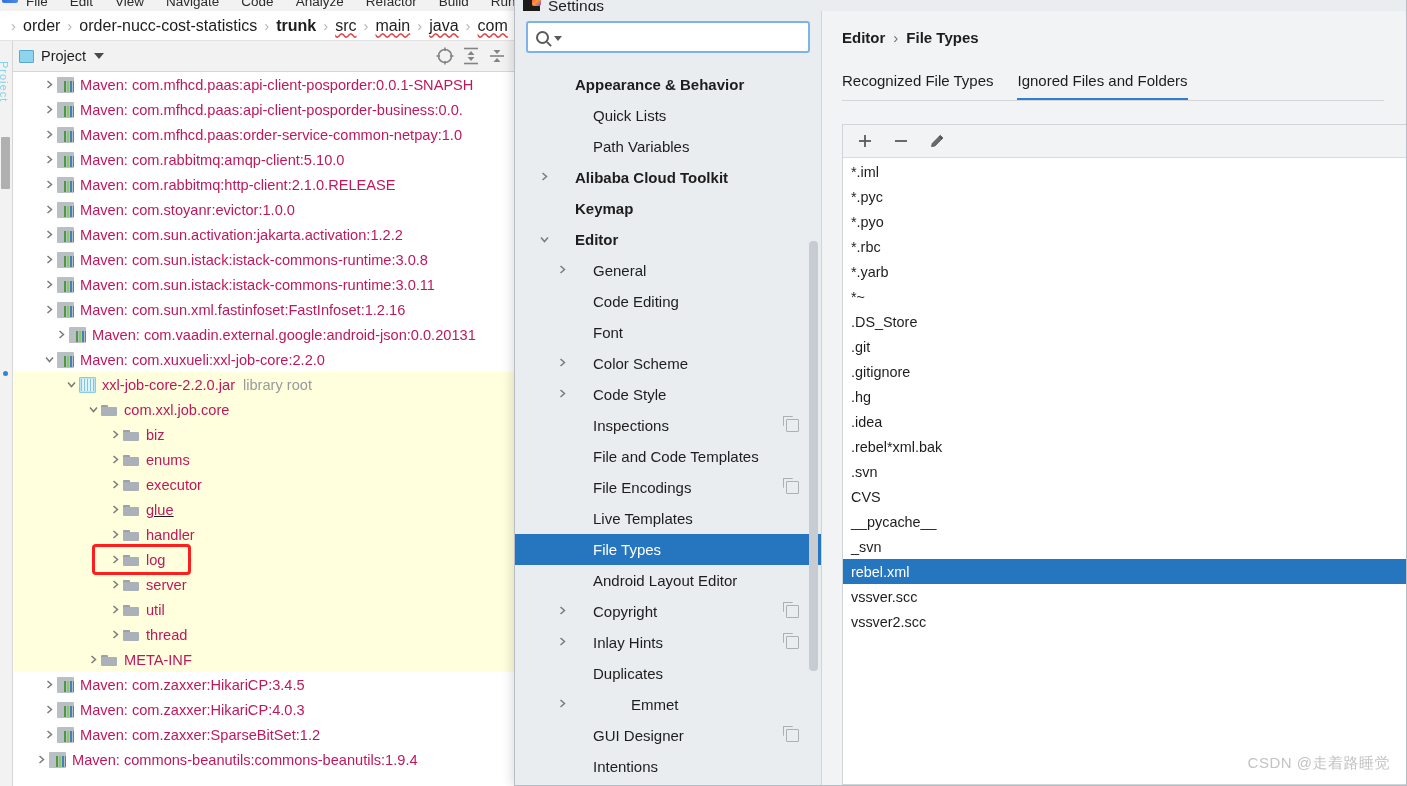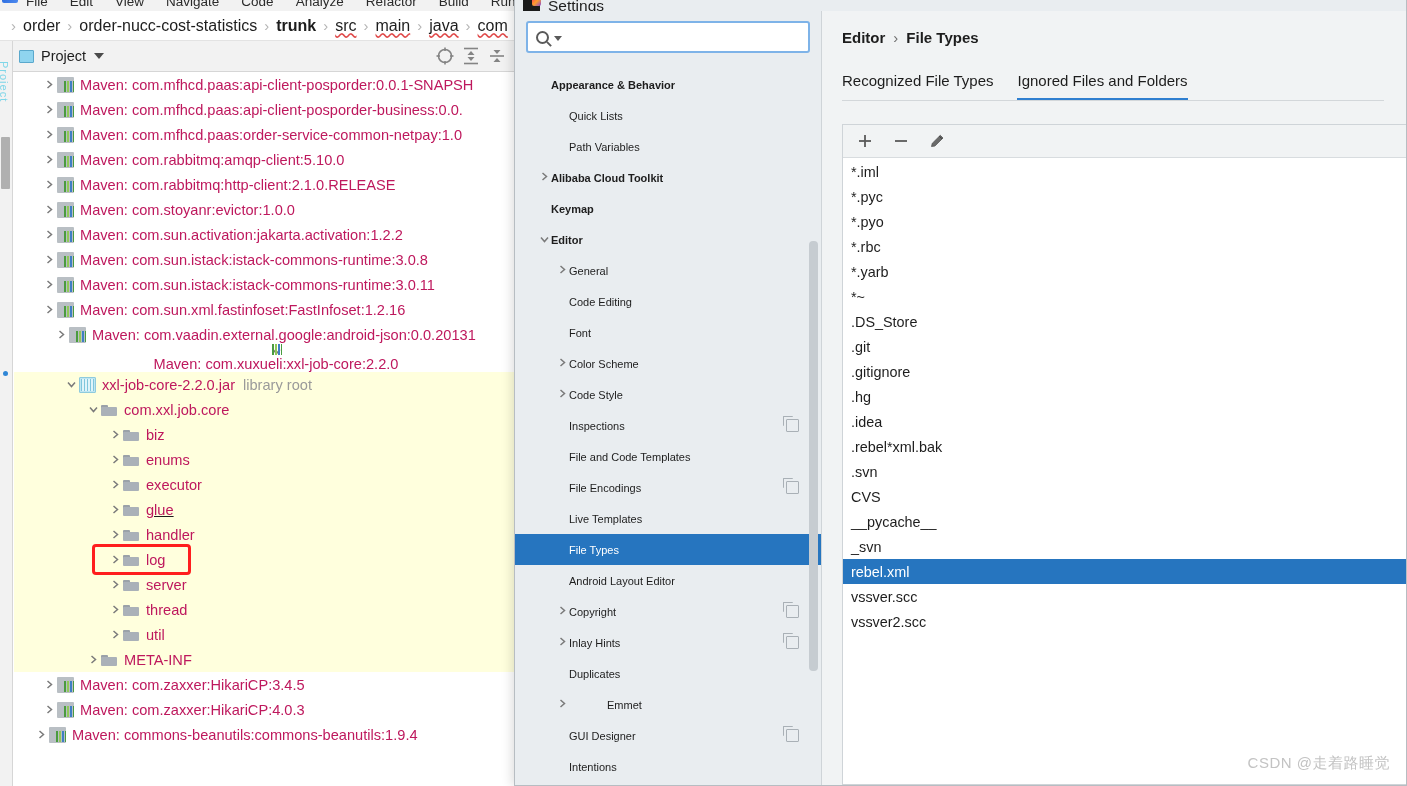--- a/index.html
+++ b/index.html
@@ -187,21 +187,21 @@
   .navrow {
     height: 31px; display: flex; align-items: center;
     padding-right: 22px; white-space: nowrap;
   }
   .navrow.sel { background: #2675bf; }
   .navrow.sel .nlabel { color: #ffffff; }
   .nav-arrow {
     width: 14px; min-width: 14px; text-align: center;
     color: #7a7a7a; font-size: 11px;
   }
-  .nlabel { font-size: 11px; color: #1d1d1d; }
+  .nlabel { font-size: 15px; color: #1d1d1d; margin-left: 24px; }
   .nlabel.bold { font-weight: bold; }
   .ncopy {
     margin-left: auto; width: 13px; height: 13px;
     border: 1.5px solid #a9b0b6; border-radius: 1px; position: relative;
   }
   .ncopy:after {
     content: ""; position: absolute; left: -4px; top: -4px;
     width: 9px; height: 9px; border: 1.5px solid #a9b0b6;
     border-right: 0; border-bottom: 0; border-radius: 1px;
   }
@@ -411,21 +411,21 @@
         </div>
         <div class="trow" style="padding-left: 28px; margin-left: 12px;">
           <span class="arrow">
             <svg width="9" height="11" viewBox="0 0 9 11">
               <polyline points="2.5,2 6.5,5.5 2.5,9" fill="none" stroke="#7a7a7a" stroke-width="1.5"></polyline>
             </svg>
           </span>
           <span class="ico ico-maven"></span>
           <span class="tlabel">Maven: com.vaadin.external.google:android-json:0.0.20131</span>
         </div>
-        <div class="trow" style="padding-left: 28px; flex-direction: column;">
+        <div class="trow" style="padding-left: 28px;">
           <span class="arrow">
             <svg width="11" height="9" viewBox="0 0 11 9">
               <polyline points="2,2.5 5.5,6.5 9,2.5" fill="none" stroke="#7a7a7a" stroke-width="1.5"></polyline>
             </svg>
           </span>
           <span class="ico ico-maven"></span>
           <span class="tlabel">Maven: com.xuxueli:xxl-job-core:2.2.0</span>
         </div>
         <div class="trow hl" style="padding-left: 50px;">
           <span class="arrow">
@@ -509,31 +509,31 @@
           <span class="ico ico-folder"></span>
           <span class="tlabel">server</span>
         </div>
         <div class="trow hl" style="padding-left: 94px;">
           <span class="arrow">
             <svg width="9" height="11" viewBox="0 0 9 11">
               <polyline points="2.5,2 6.5,5.5 2.5,9" fill="none" stroke="#7a7a7a" stroke-width="1.5"></polyline>
             </svg>
           </span>
           <span class="ico ico-folder"></span>
+          <span class="tlabel">util</span>
+        </div>
+        <div class="trow hl" style="padding-left: 94px;">
+          <span class="arrow">
+            <svg width="9" height="11" viewBox="0 0 9 11">
+              <polyline points="2.5,2 6.5,5.5 2.5,9" fill="none" stroke="#7a7a7a" stroke-width="1.5"></polyline>
+            </svg>
+          </span>
+          <span class="ico ico-folder"></span>
           <span class="tlabel">thread</span>
         </div>
-        <div class="trow hl" style="padding-left: 94px;">
-          <span class="arrow">
-            <svg width="9" height="11" viewBox="0 0 9 11">
-              <polyline points="2.5,2 6.5,5.5 2.5,9" fill="none" stroke="#7a7a7a" stroke-width="1.5"></polyline>
-            </svg>
-          </span>
-          <span class="ico ico-folder"></span>
-          <span class="tlabel">util</span>
-        </div>
         <div class="trow hl" style="padding-left: 72px;">
           <span class="arrow">
             <svg width="9" height="11" viewBox="0 0 9 11">
               <polyline points="2.5,2 6.5,5.5 2.5,9" fill="none" stroke="#7a7a7a" stroke-width="1.5"></polyline>
             </svg>
           </span>
           <span class="ico ico-folder"></span>
           <span class="tlabel">META-INF</span>
         </div>
         <div class="trow" style="padding-left: 28px;">
@@ -546,20 +546,29 @@
           <span class="tlabel">Maven: com.zaxxer:HikariCP:3.4.5</span>
         </div>
         <div class="trow" style="padding-left: 28px;">
           <span class="arrow">
             <svg width="9" height="11" viewBox="0 0 9 11">
               <polyline points="2.5,2 6.5,5.5 2.5,9" fill="none" stroke="#7a7a7a" stroke-width="1.5"></polyline>
             </svg>
           </span>
           <span class="ico ico-maven"></span>
           <span class="tlabel">Maven: com.zaxxer:HikariCP:4.0.3</span>
+        </div>
+        <div class="trow" style="padding-left: 28px;">
+          <span class="arrow">
+            <svg width="9" height="11" viewBox="0 0 9 11">
+              <polyline points="2.5,2 6.5,5.5 2.5,9" fill="none" stroke="#7a7a7a" stroke-width="1.5"></polyline>
+            </svg>
+          </span>
+          <span class="ico ico-maven"></span>
+          <span class="tlabel">Maven: com.zaxxer:SparseBitSet:1.2</span>
         </div>
         <div class="trow" style="padding-left: 20px;">
           <span class="arrow">
             <svg width="9" height="11" viewBox="0 0 9 11">
               <polyline points="2.5,2 6.5,5.5 2.5,9" fill="none" stroke="#7a7a7a" stroke-width="1.5"></polyline>
             </svg>
           </span>
           <span class="ico ico-maven"></span>
           <span class="tlabel">Maven: commons-beanutils:commons-beanutils:1.9.4</span>
         </div>

